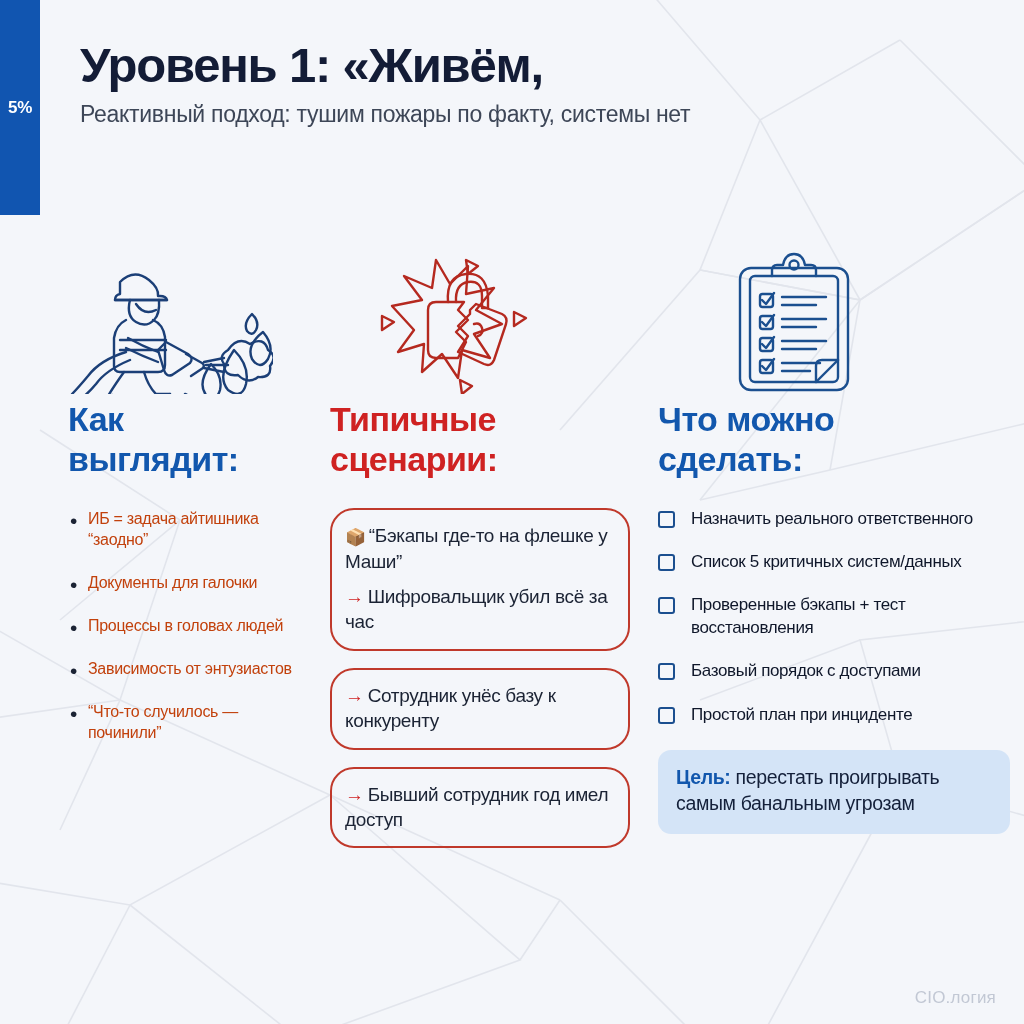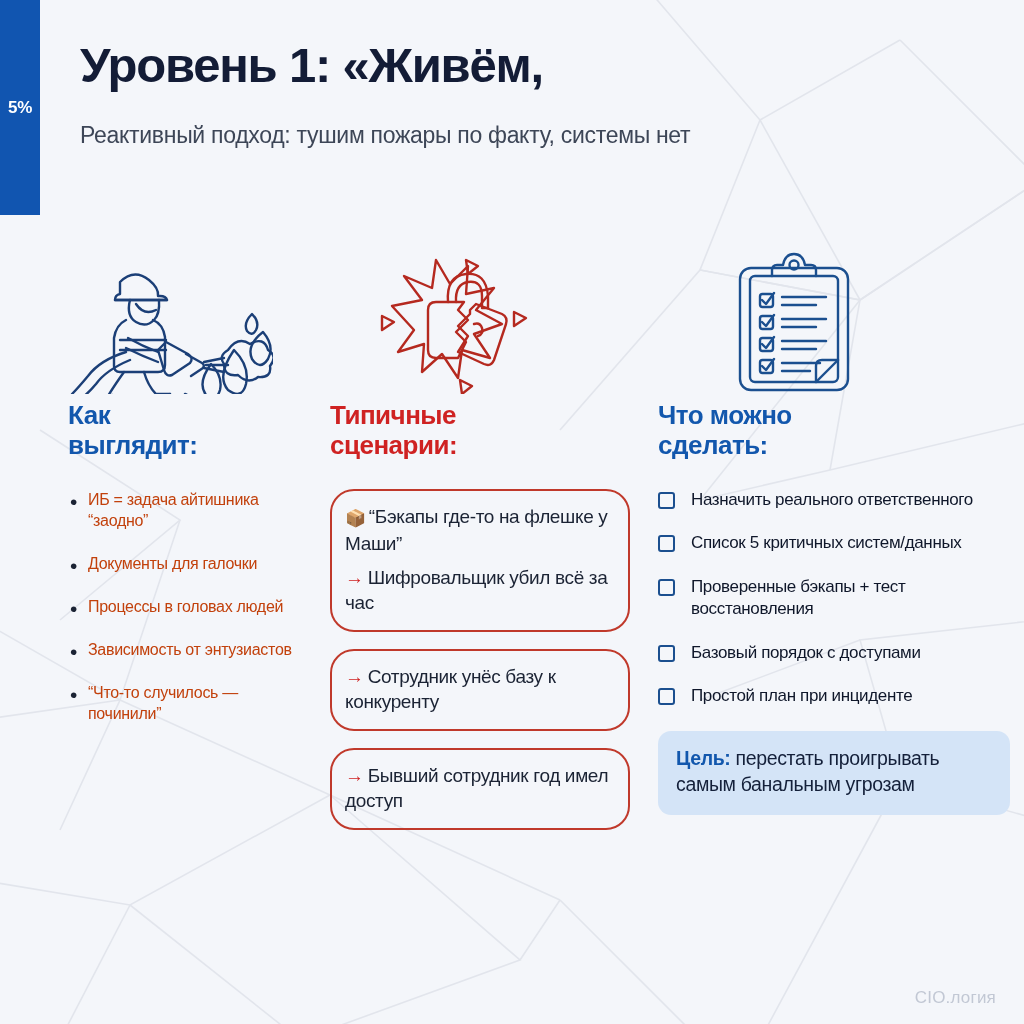--- a/index.html
+++ b/index.html
@@ -60,21 +60,21 @@
     width: 880px;
   }
   .title {
     font-size: 49px;
     font-weight: 700;
     line-height: 1.14;
     color: #131c36;
     letter-spacing: -1.2px;
   }
   .subtitle {
-    margin-top: 28px;
+    margin-top: 7px;
     font-size: 23px;
     font-weight: 400;
     color: #3d4657;
     letter-spacing: -0.3px;
   }
 
   
   .columns {
     position: absolute;
     left: 0;
@@ -94,21 +94,21 @@
     height: 152px;
     display: flex;
     align-items: center;
   }
   .icon-1 { padding-left: 0px; }
   .icon-2 { padding-left: 44px; }
   .icon-3 { padding-left: 74px; }
 
   
   .col-head {
-    font-size: 26px;
+    font-size: 34px;
     font-weight: 700;
     line-height: 1.17;
     letter-spacing: -0.5px;
     margin-bottom: 28px;
   }
   .head-blue { color: #1257ad; }
   .head-red  { color: #cf2222; }
 
   
   .bullets { list-style: none; }

